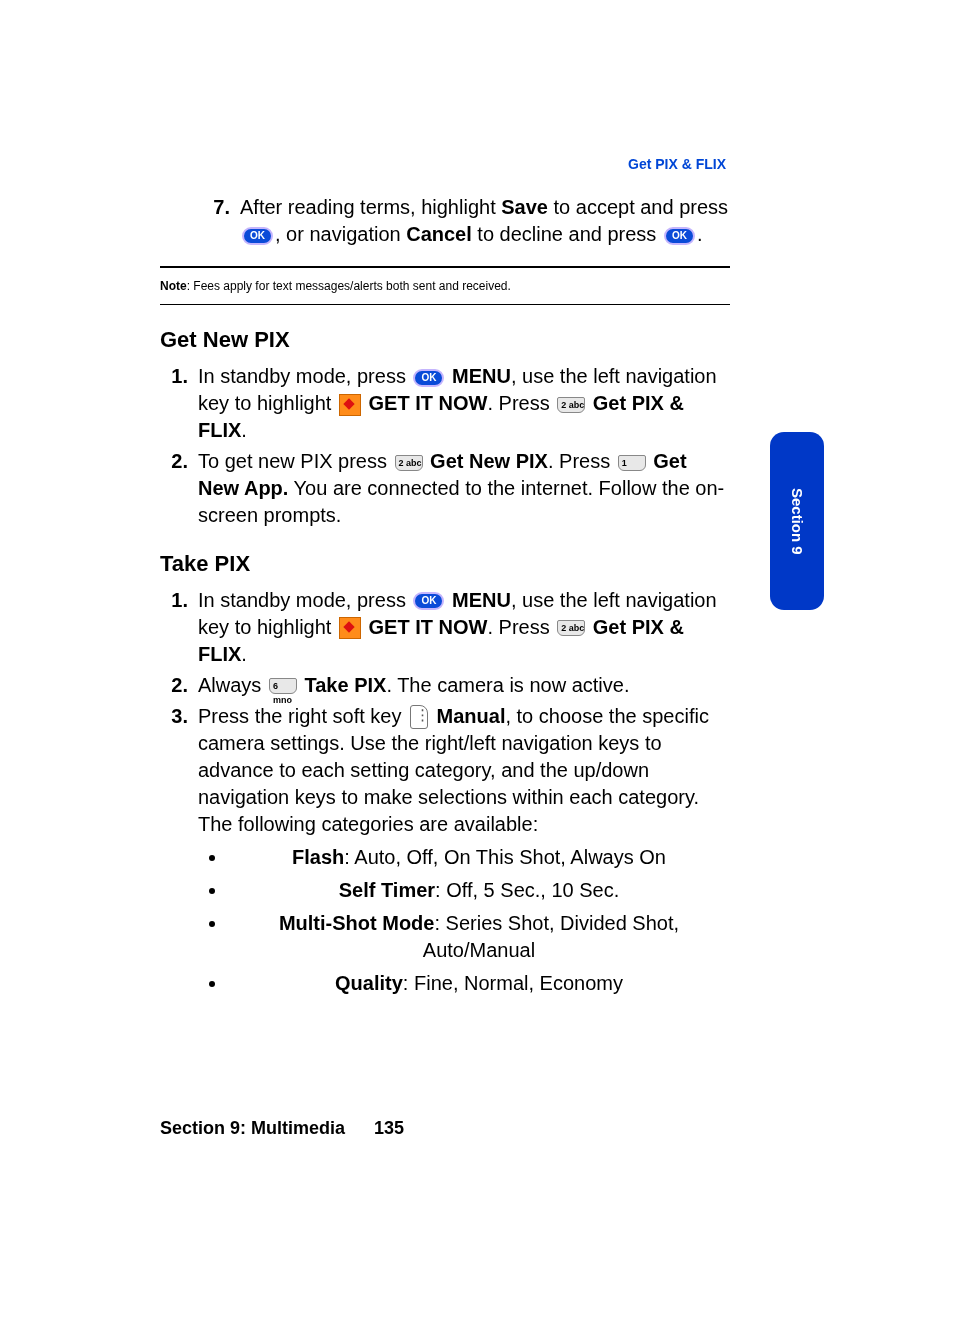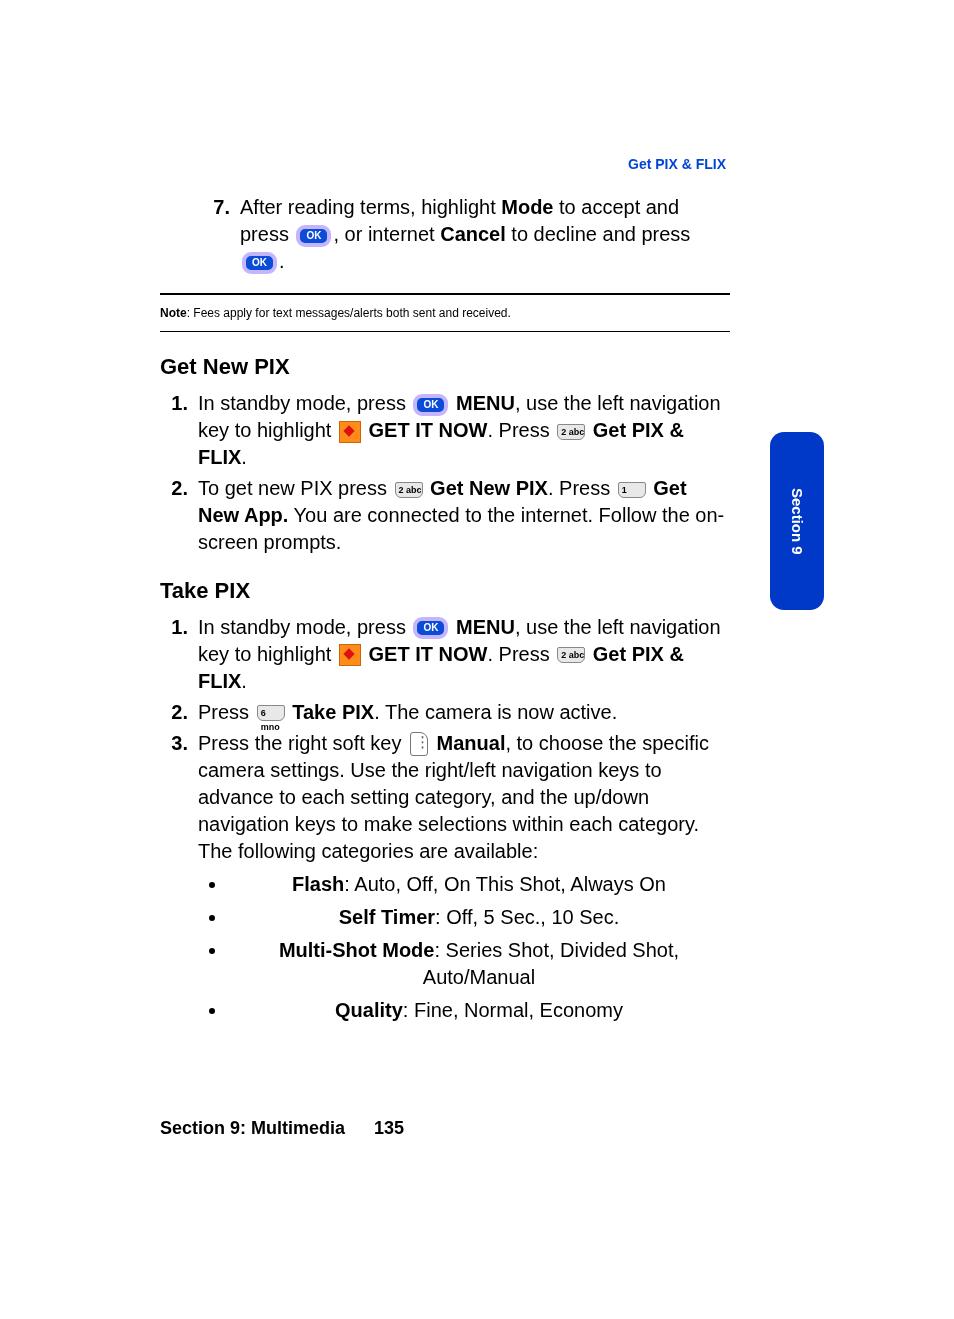--- a/index.html
+++ b/index.html
@@ -9,21 +9,21 @@
       width:954px; height:1319px; position:relative;
     }
     .header-link { position:absolute; left:628px; top:155px;
       color:#0046d6; font-weight:bold; font-size:14px; }
     .item { display:flex; margin-bottom:4px; }
     .item .num { min-width:28px; text-align:right; margin-right:10px; font-weight:bold; }
     .item .body { flex:1; }
     b { font-weight:bold; }
     .ok {
       display:inline-block; vertical-align:middle;
-      background:#0a4bd8; color:#fff; border:4px solid #c4b5fd;
+      background:#0a4bd8; color:#fff; border:2px solid #c4b5fd;
       border-radius:9px; font-size:10px; font-weight:bold;
       padding:1px 6px; line-height:12px; margin:0 2px;
     }
     .key2, .key1, .key6 {
       display:inline-block; vertical-align:middle;
       width:28px; height:16px; background:#e8e8e8;
       border:1px solid #888; border-radius:2px 2px 6px 6px;
       font-size:9px; font-weight:bold; text-align:left;
       padding-left:3px; line-height:14px; margin:0 2px;
       box-sizing:border-box;
@@ -73,21 +73,21 @@
   </style>
 </head>
 <body>
 
 <div class="header-link">Get PIX &amp; FLIX</div>
 
 <div class="top-block">
   <div class="item">
     <div class="num" style="margin-left:42px;">7.</div>
     <div class="body">
-      <span>After reading terms, highlight </span><b>Mode</b><span> to accept and press </span><span class="ok">OK</span><span>, or internet </span><b>Cancel</b><span> to decline and press </span><span class="ok">OK</span><span>.</span>
+      <span>After reading terms, highlight </span><b>Save</b><span> to accept and press </span><span class="ok">OK</span><span>, or navigation </span><b>Cancel</b><span> to decline and press </span><span class="ok">OK</span><span>.</span>
     </div>
   </div>
 
   <hr class="top">
   <div class="note">
     <b>Note</b><span>: Fees apply for text messages/alerts both sent and received.</span>
   </div>
   <hr class="bot">
 
   <h2>Get New PIX</h2>
@@ -119,21 +119,21 @@
       <span>In standby mode, press </span><span class="ok">OK</span>
       <b>MENU</b><span>, use the left navigation key to highlight </span><span class="getit-icon"></span>
       <b>GET IT NOW</b><span>. Press </span><span class="key2">2 abc</span>
       <b>Get PIX &amp; FLIX</b><span>.</span>
     </div>
   </div>
 
   <div class="item">
     <div class="num">2.</div>
     <div class="body">
-      <span>Press </span><span class="key6">6 mno</span>
+      <span>Always </span><span class="key6">6 mno</span>
       <b>Take PIX</b><span>. The camera is now active.</span>
     </div>
   </div>
 
   <div class="item">
     <div class="num">3.</div>
     <div class="body">
       <span>Press the right soft key </span><span class="opt-icon"></span>
       <b>Manual</b><span>, to choose the specific camera settings. Use the right/left navigation keys to advance to each setting category, and the up/down navigation keys to make selections within each category. The following categories are available:</span>
       <ul class="bullets">

